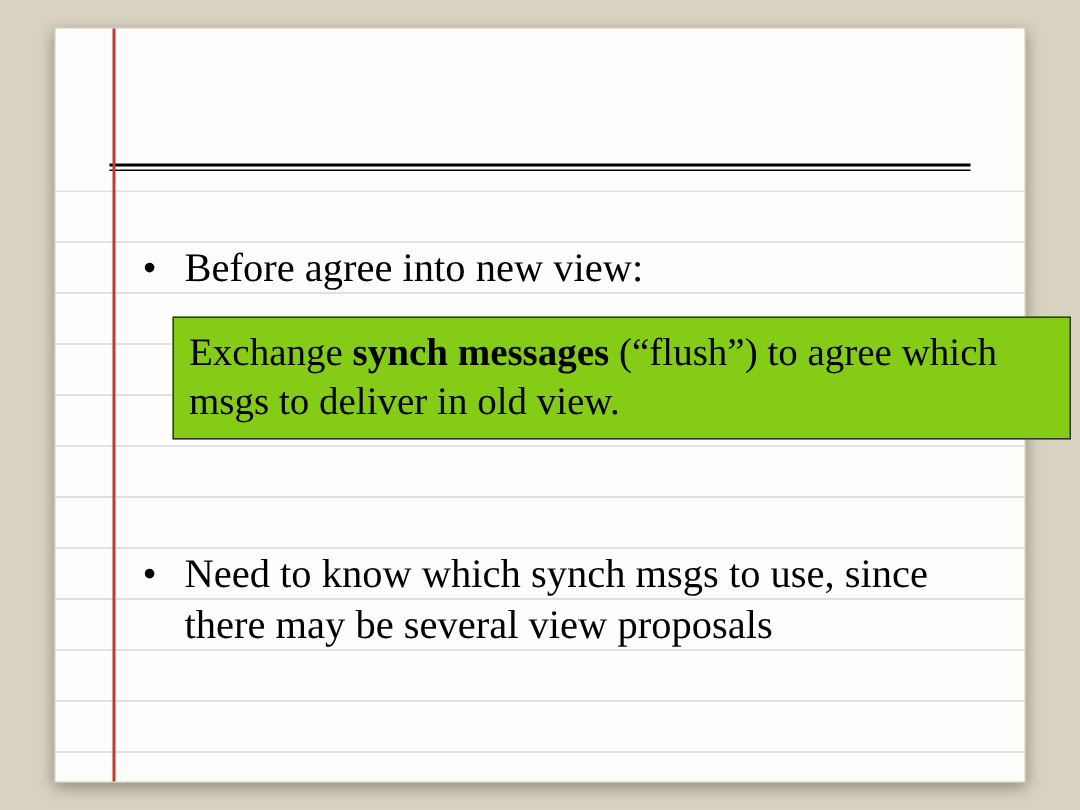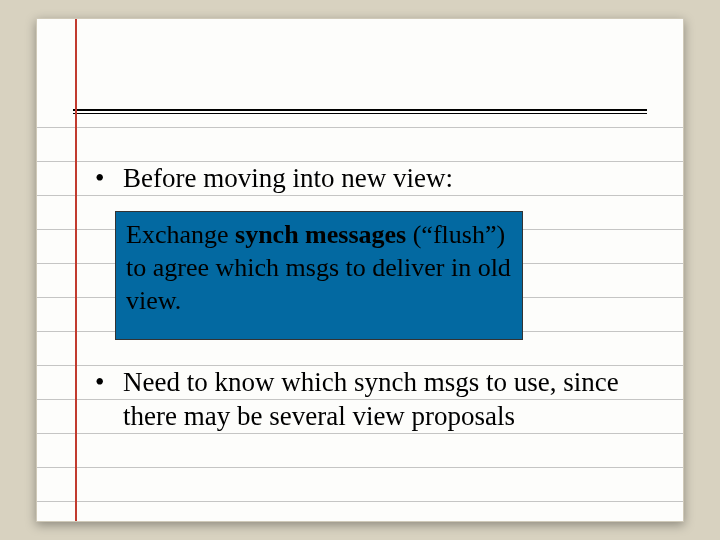--- a/index.html
+++ b/index.html
@@ -68,24 +68,24 @@
     top: 0;
   }
   .bullet1 .text, .bullet2 .text {
     display: block;
     margin-left: 26px;
   }
   .callout {
     position: absolute;
     left: 78px;
     top: 192px;
-    width: 408px;
-    background: #0369a1;
+    width: 599px;
+    background: #84cc16;
     border: 1px solid #333;
-    padding: 6px 10px 22px 10px;
+    padding: 6px 10px 8px 10px;
     font-size: 26px;
     line-height: 33px;
   }
   .callout .bold { font-weight: 700; }
   .bullet2 {
     position: absolute;
     left: 60px;
     top: 346px;
     width: 560px;
     font-size: 27px;
@@ -93,21 +93,21 @@
   }
 </style>
 </head>
 <body>
 
 <div class="paper">
   <div class="title-rule"></div>
 
   <div class="bullet1">
     <span class="dot">•</span>
-    <span class="text">Before moving into new view:</span>
+    <span class="text">Before agree into new view:</span>
   </div>
 
   <div class="callout">
     <span>Exchange </span><span class="bold">synch messages</span><span> (“flush”) to agree which msgs to deliver in old view.</span>
   </div>
 
   <div class="bullet2">
     <span class="dot">•</span>
     <span class="text">Need to know which synch msgs to use, since there may be several view proposals</span>
   </div>

